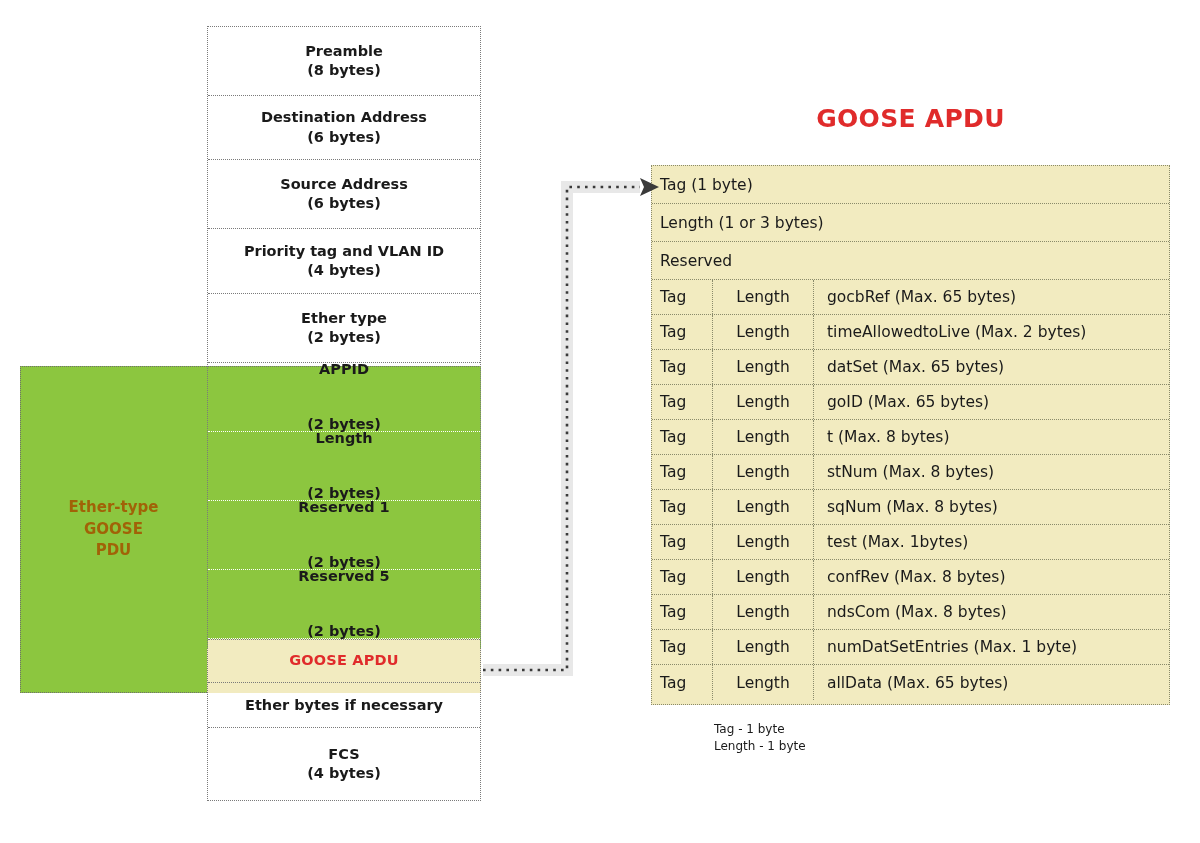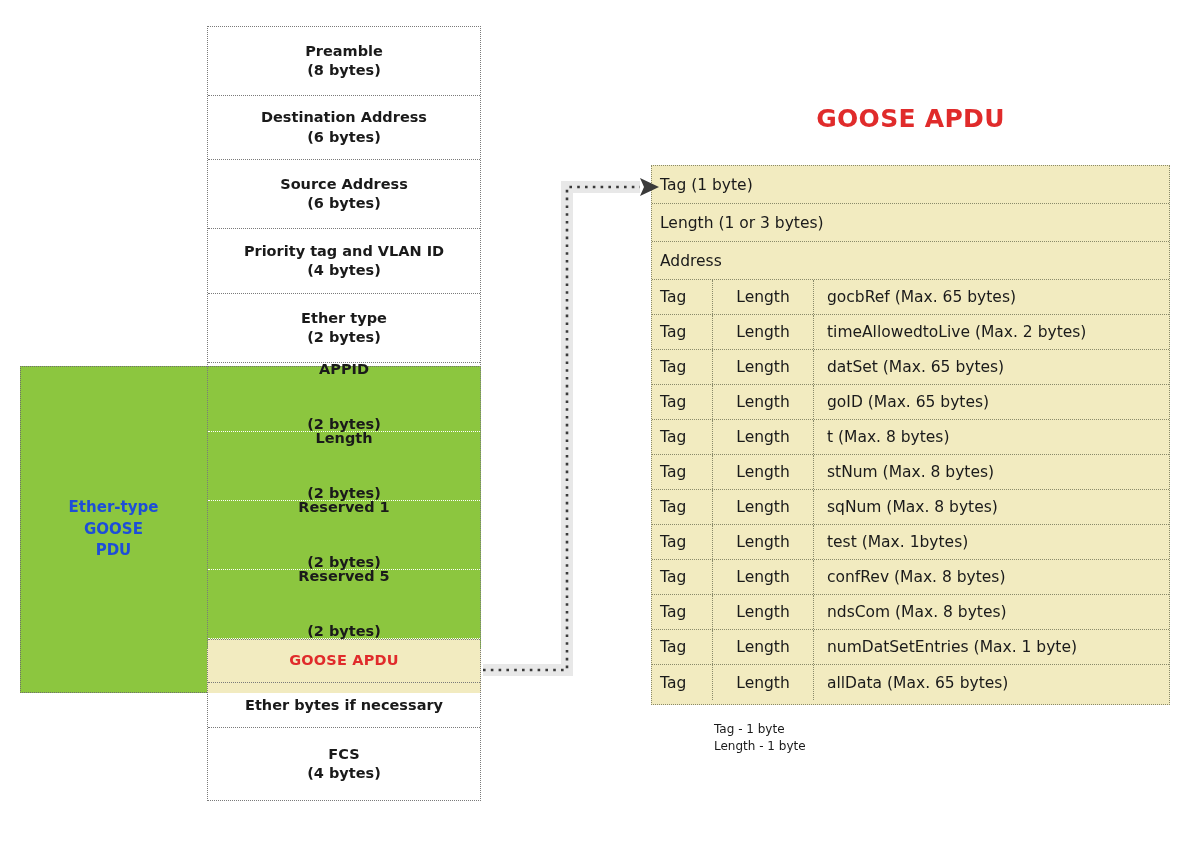--- a/index.html
+++ b/index.html
@@ -84,21 +84,21 @@
     left: 20px;
     top: 366px;
     width: 187px;
     height: 327px;
     display: flex;
     align-items: center;
     justify-content: center;
     text-align: center;
     font-size: 15px;
     font-weight: bold;
-    color: #1d4ed8;
+    color: #a16207;
     line-height: 1.45;
     z-index: 4;
   }
   
   #apdu-mask {
     position: absolute;
     left: 207px;
     top: 648px;
     width: 274px;
     height: 45px;
@@ -266,21 +266,21 @@
 
 <div id="apdu-table">
 
   <div class="apdu-row full">
     <span>Tag (1 byte)</span>
   </div>
   <div class="apdu-row full">
     <span>Length (1 or 3 bytes)</span>
   </div>
   <div class="apdu-row full">
-    <span>Address</span>
+    <span>Reserved</span>
   </div>
 
   <div class="apdu-row split">
     <span class="cell-tag">Tag</span>
     <span class="cell-len">Length</span>
     <span class="cell-desc">gocbRef (Max. 65 bytes)</span>
   </div>
   <div class="apdu-row split">
     <span class="cell-tag">Tag</span>
     <span class="cell-len">Length</span>

